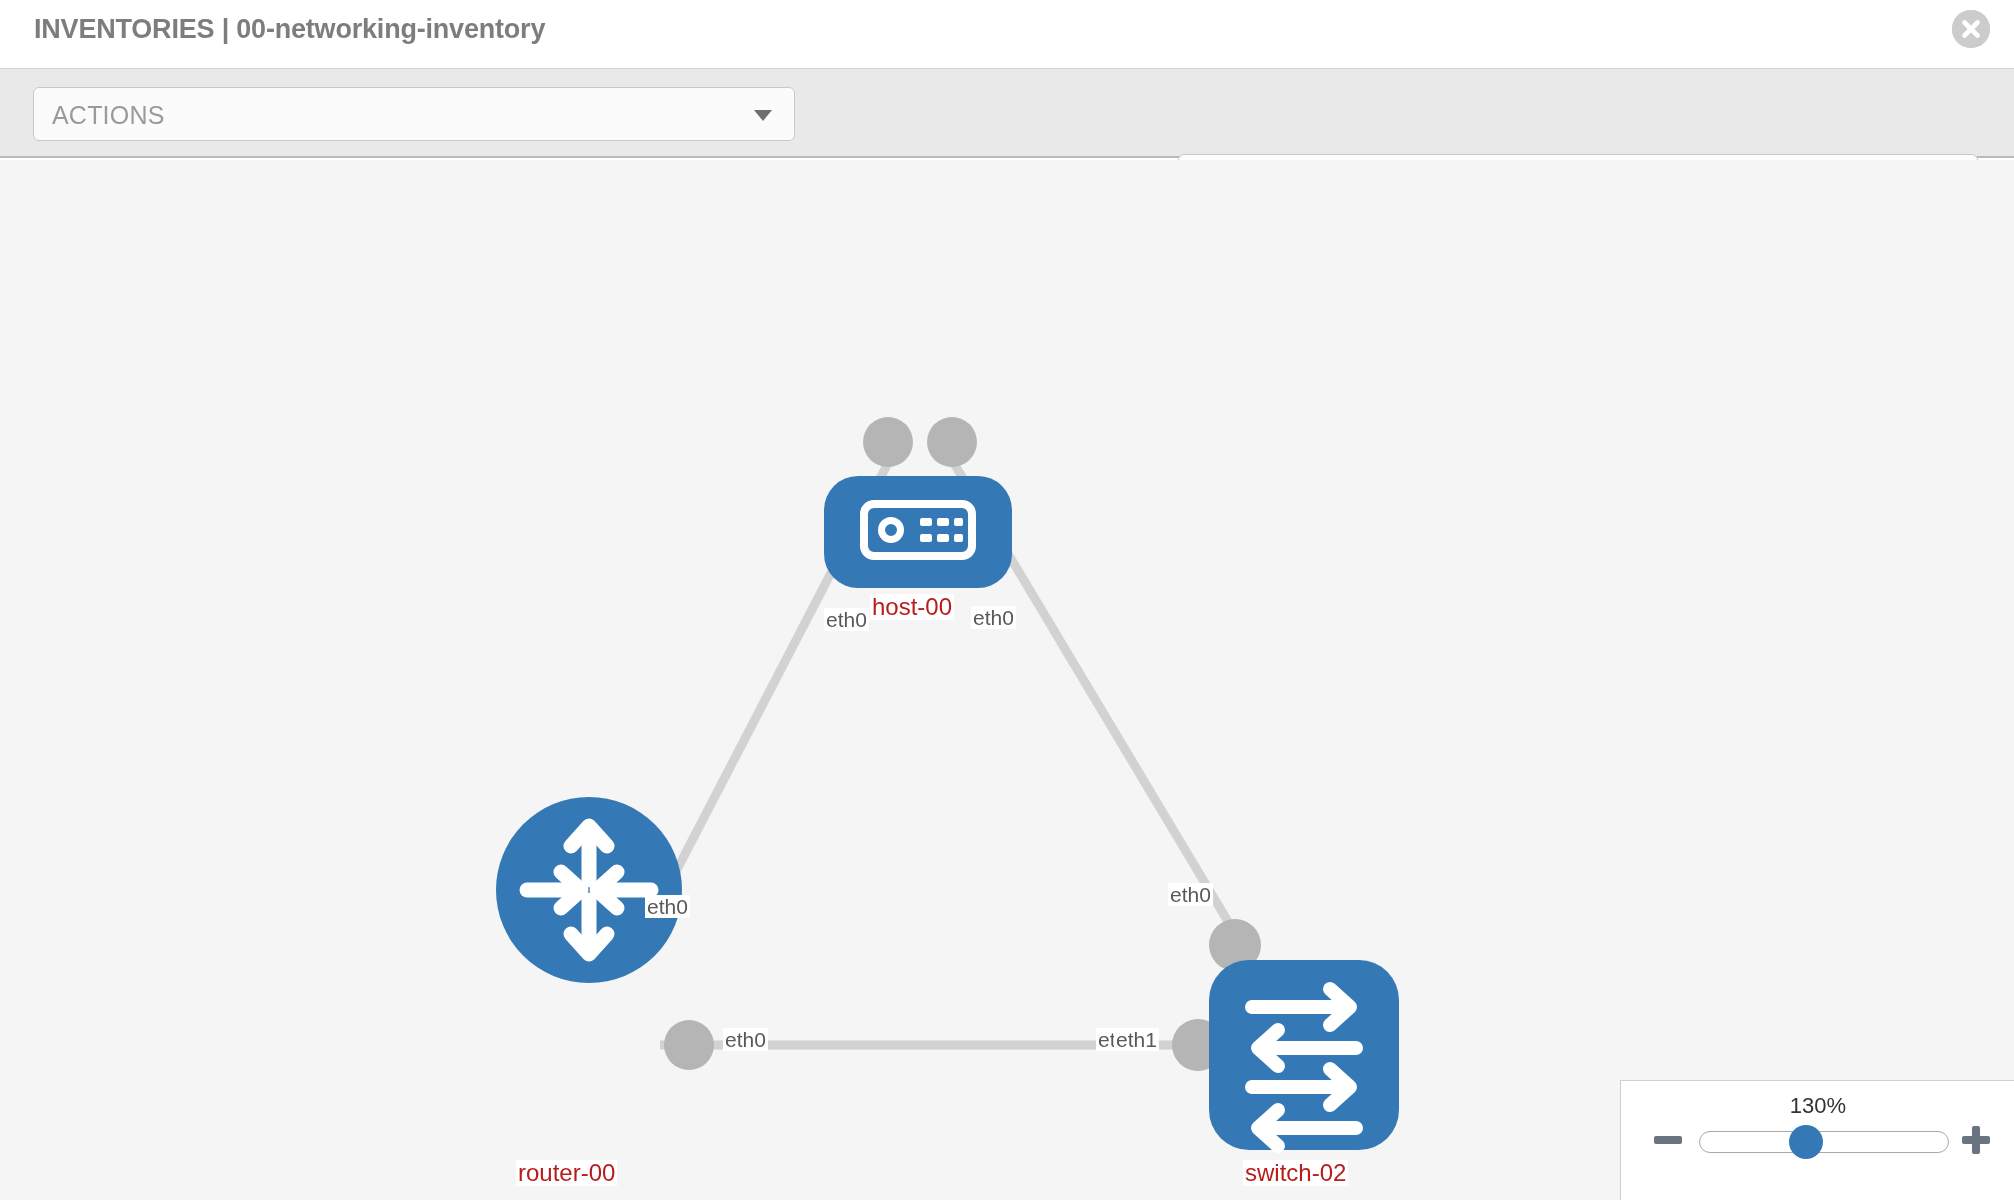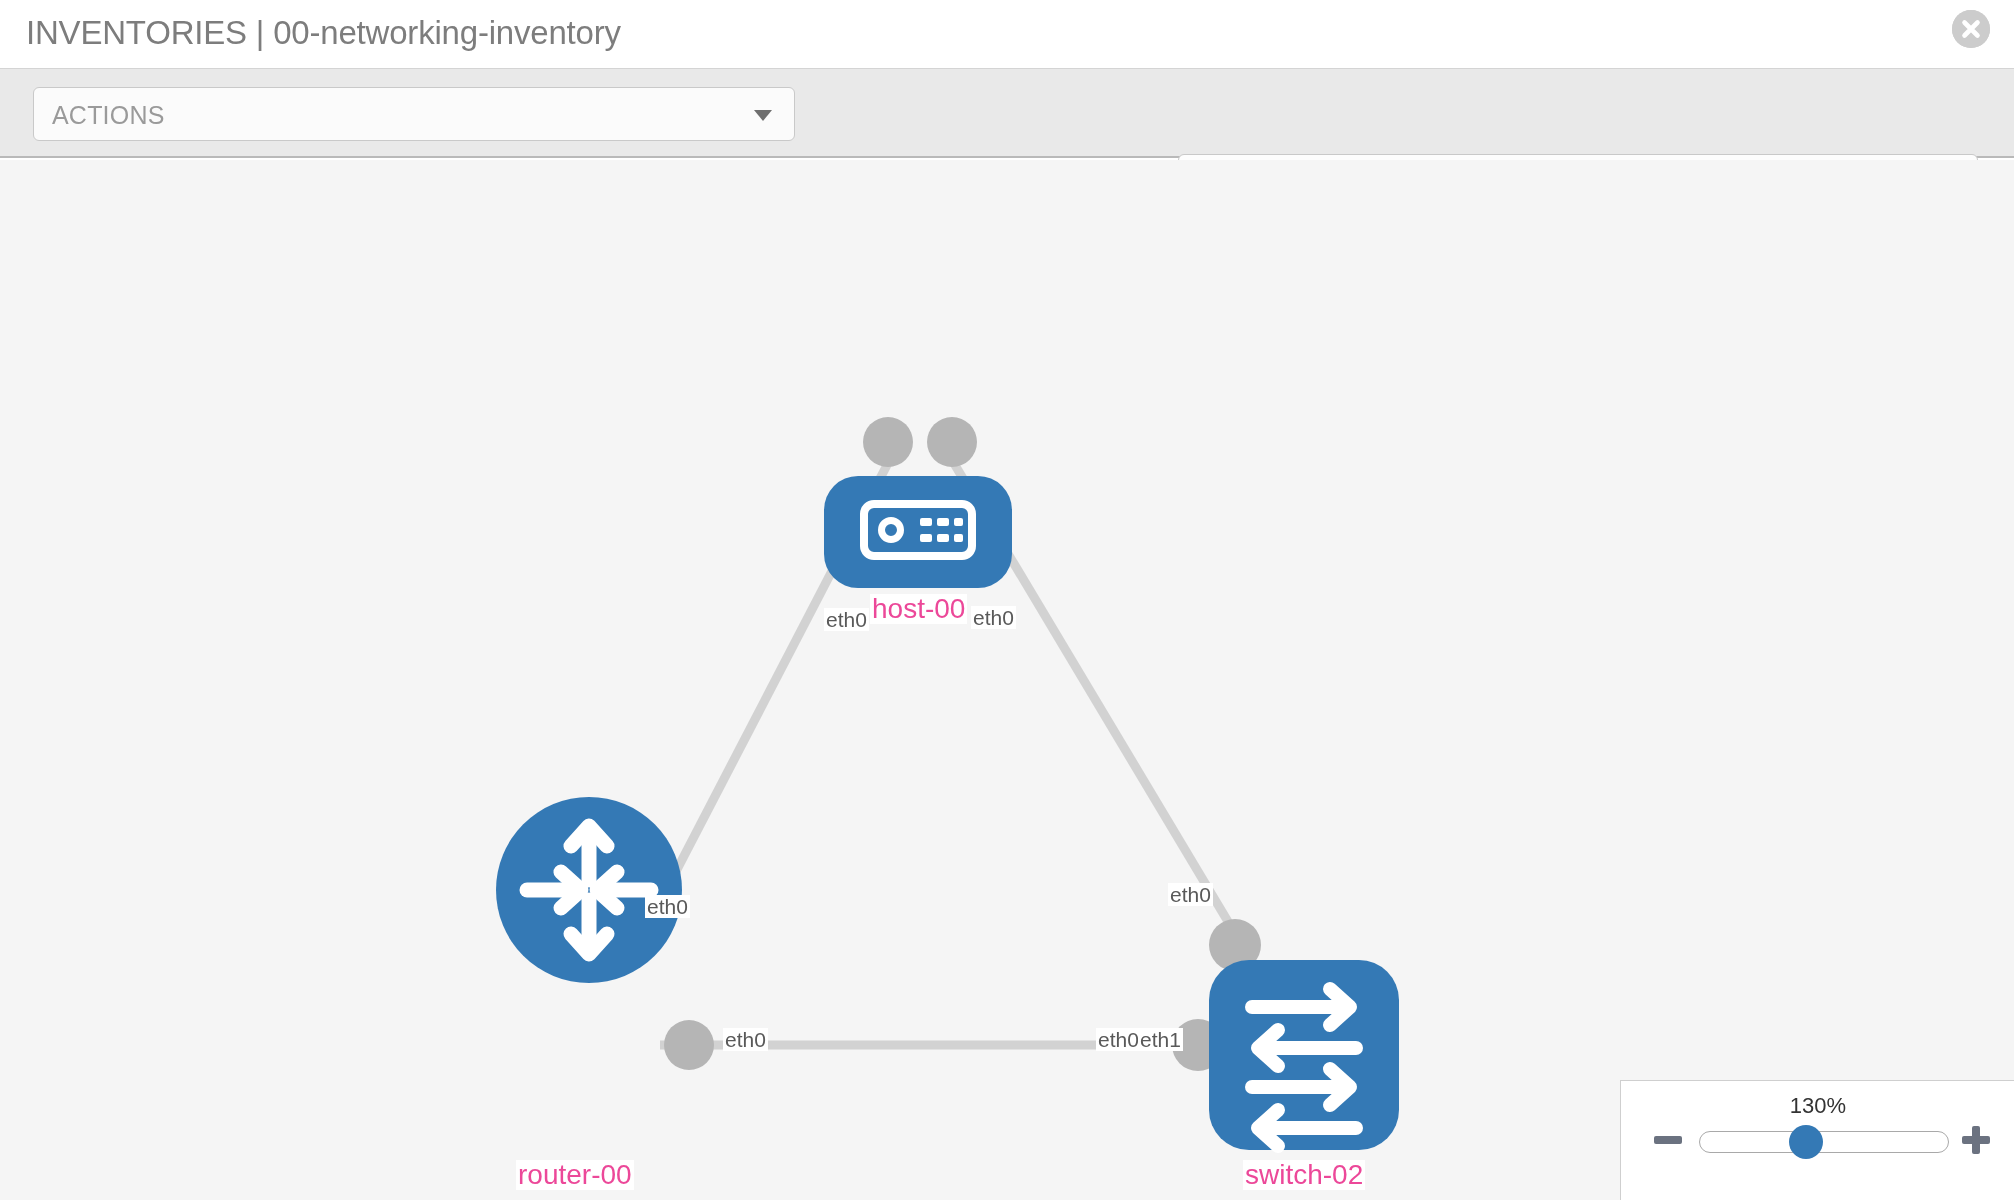--- a/index.html
+++ b/index.html
@@ -14,23 +14,23 @@
 
   
   .header {
     position: absolute;
     left: 0; top: 0;
     width: 2014px; height: 68px;
     background: #ffffff;
   }
   .page-title {
     position: absolute;
-    left: 26px; top: 14px;
-    font-size: 33px;
-    font-weight: normal;
+    left: 34px; top: 14px;
+    font-size: 27px;
+    font-weight: bold;
     color: #7d7d7d;
     letter-spacing: -0.2px;
     white-space: nowrap;
   }
   .close-btn {
     position: absolute;
     right: 24px; top: 10px;
     width: 38px; height: 38px;
     border-radius: 50%;
     background: #cccccc;
@@ -115,22 +115,22 @@
   .topology-svg {
     position: absolute;
     left: 0; top: 0;
     width: 2014px; height: 1040px;
   }
 
   
   .node-label {
     position: absolute;
     background: #ffffff;
-    color: #ec4899;
-    font-size: 28px;
+    color: #b91c1c;
+    font-size: 24px;
     white-space: nowrap;
     padding: 0 2px;
     line-height: 1.08;
   }
   .iface-label {
     position: absolute;
     background: #ffffff;
     color: #595959;
     font-size: 21px;
     white-space: nowrap;
@@ -295,21 +295,21 @@
       </g>
     </g>
   </svg>
 
   <div class="iface-label" style="left:824px; top:448px;">eth0</div>
   <div class="iface-label" style="left:971px; top:446px;">eth0</div>
   <div class="iface-label" style="left:645px; top:735px;">eth0</div>
   <div class="iface-label" style="left:1168px; top:723px;">eth0</div>
   <div class="iface-label" style="left:723px; top:868px;">eth0</div>
   <div class="iface-label" style="left:1096px; top:868px;">eth0</div>
-  <div class="iface-label" style="left:1114px; top:868px;margin-left:24px;">eth1</div>
+  <div class="iface-label" style="left:1114px; top:868px;">eth1</div>
 
   <div class="node-label" style="left:870px; top:434px;">host-00</div>
   <div class="node-label" style="left:516px; top:1000px;">router-00</div>
   <div class="node-label" style="left:1243px; top:1000px;">switch-02</div>
 </div>
 
 <div class="zoom-panel">
   <div class="zoom-value">130%</div>
 
   <div class="zoom-minus">

